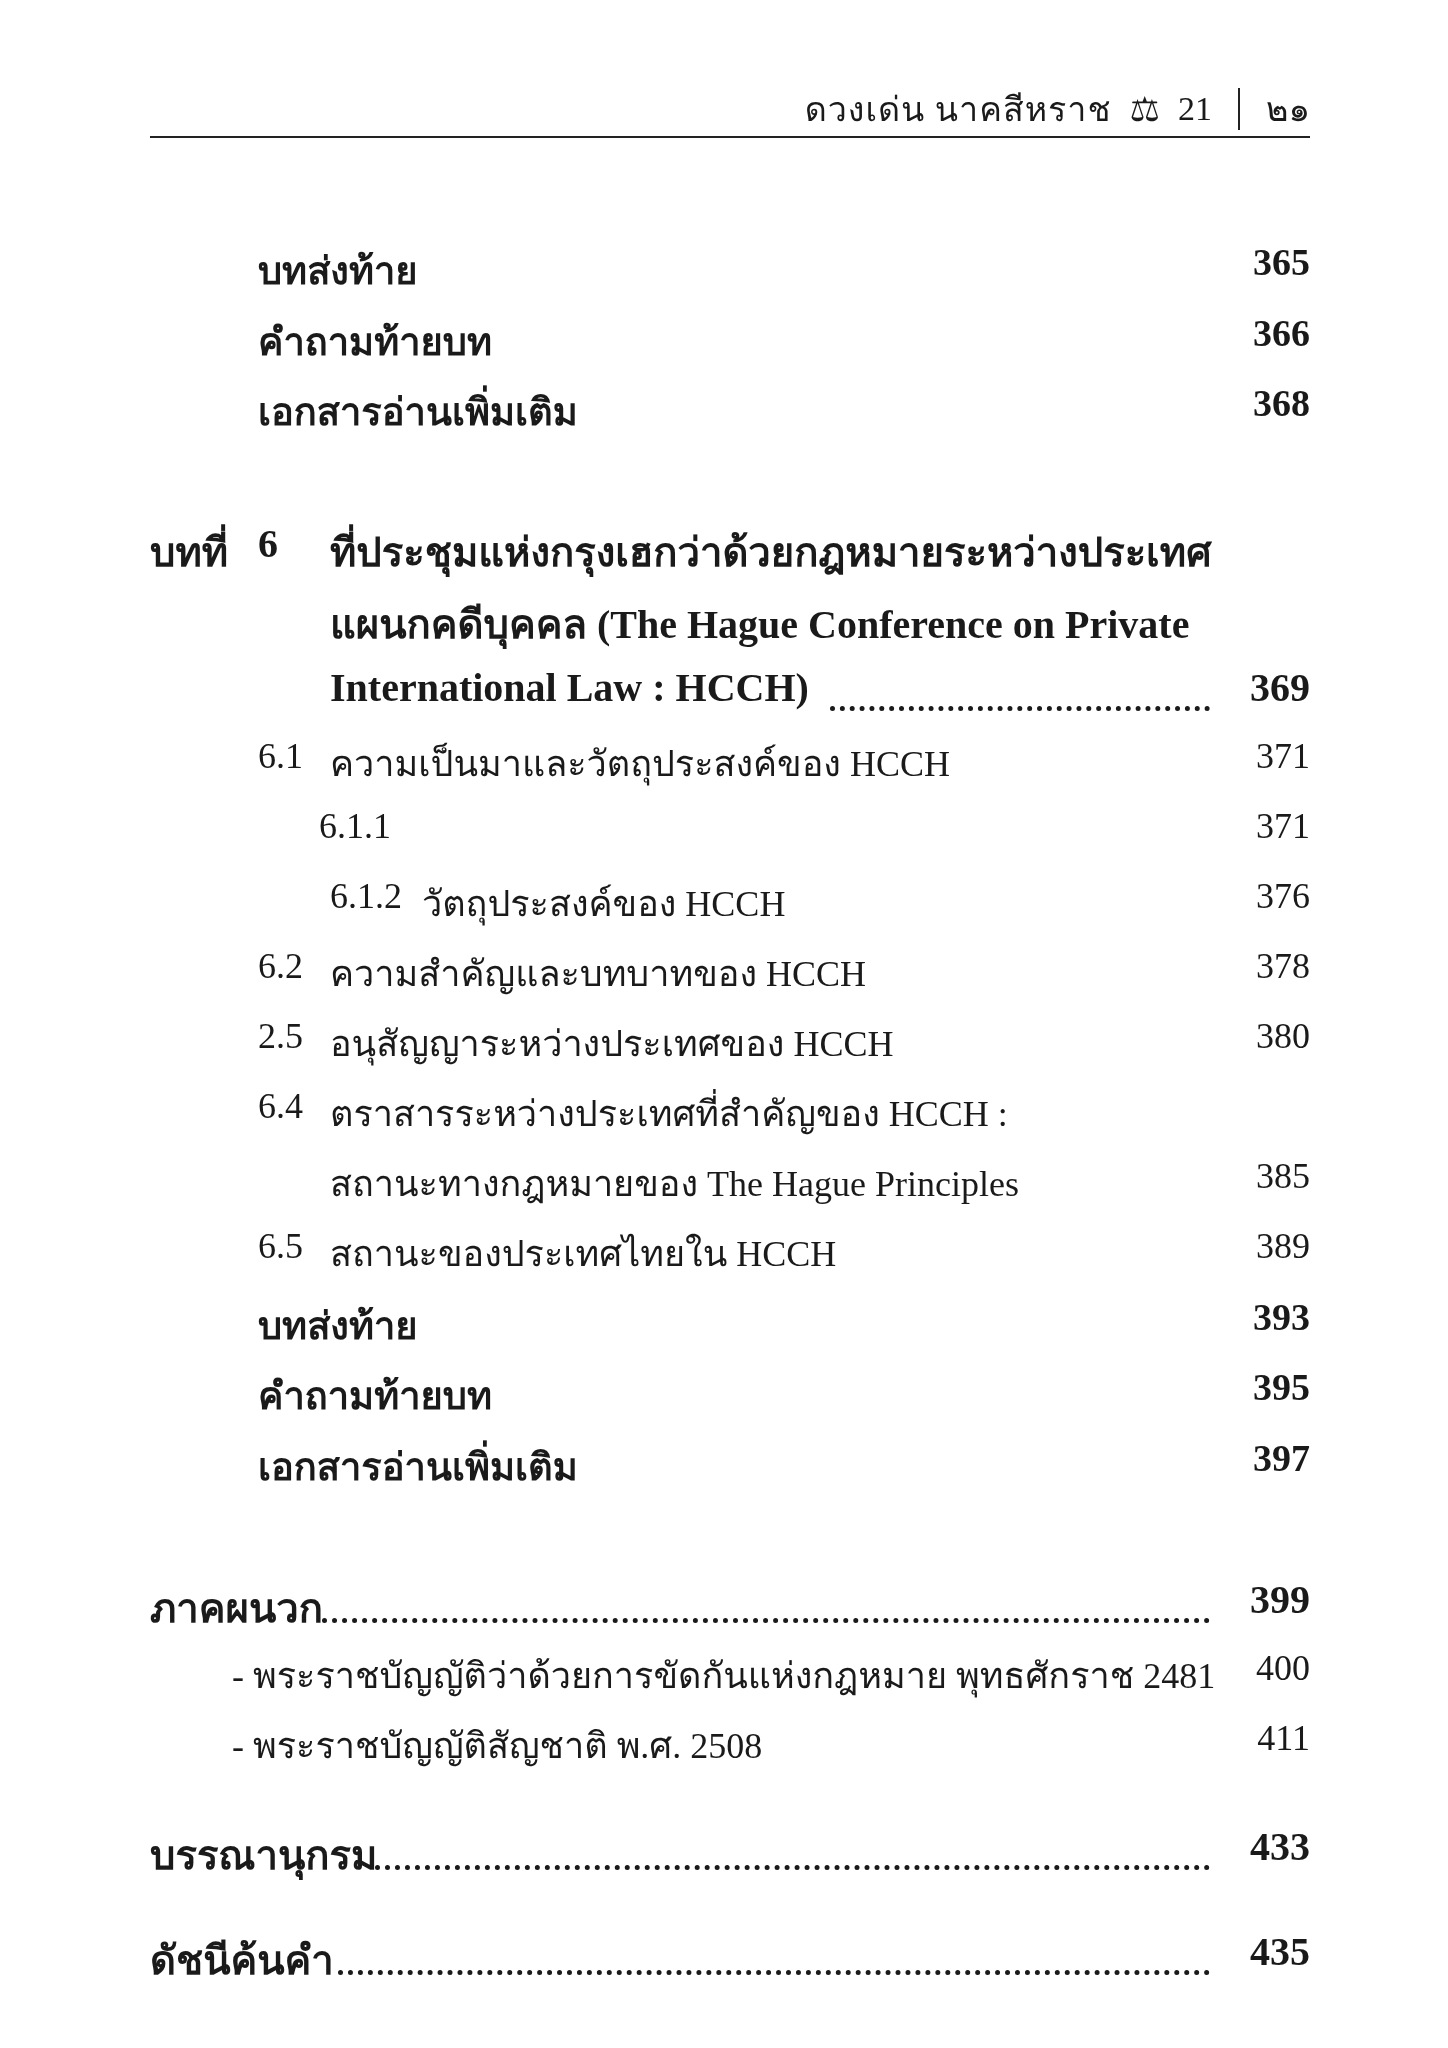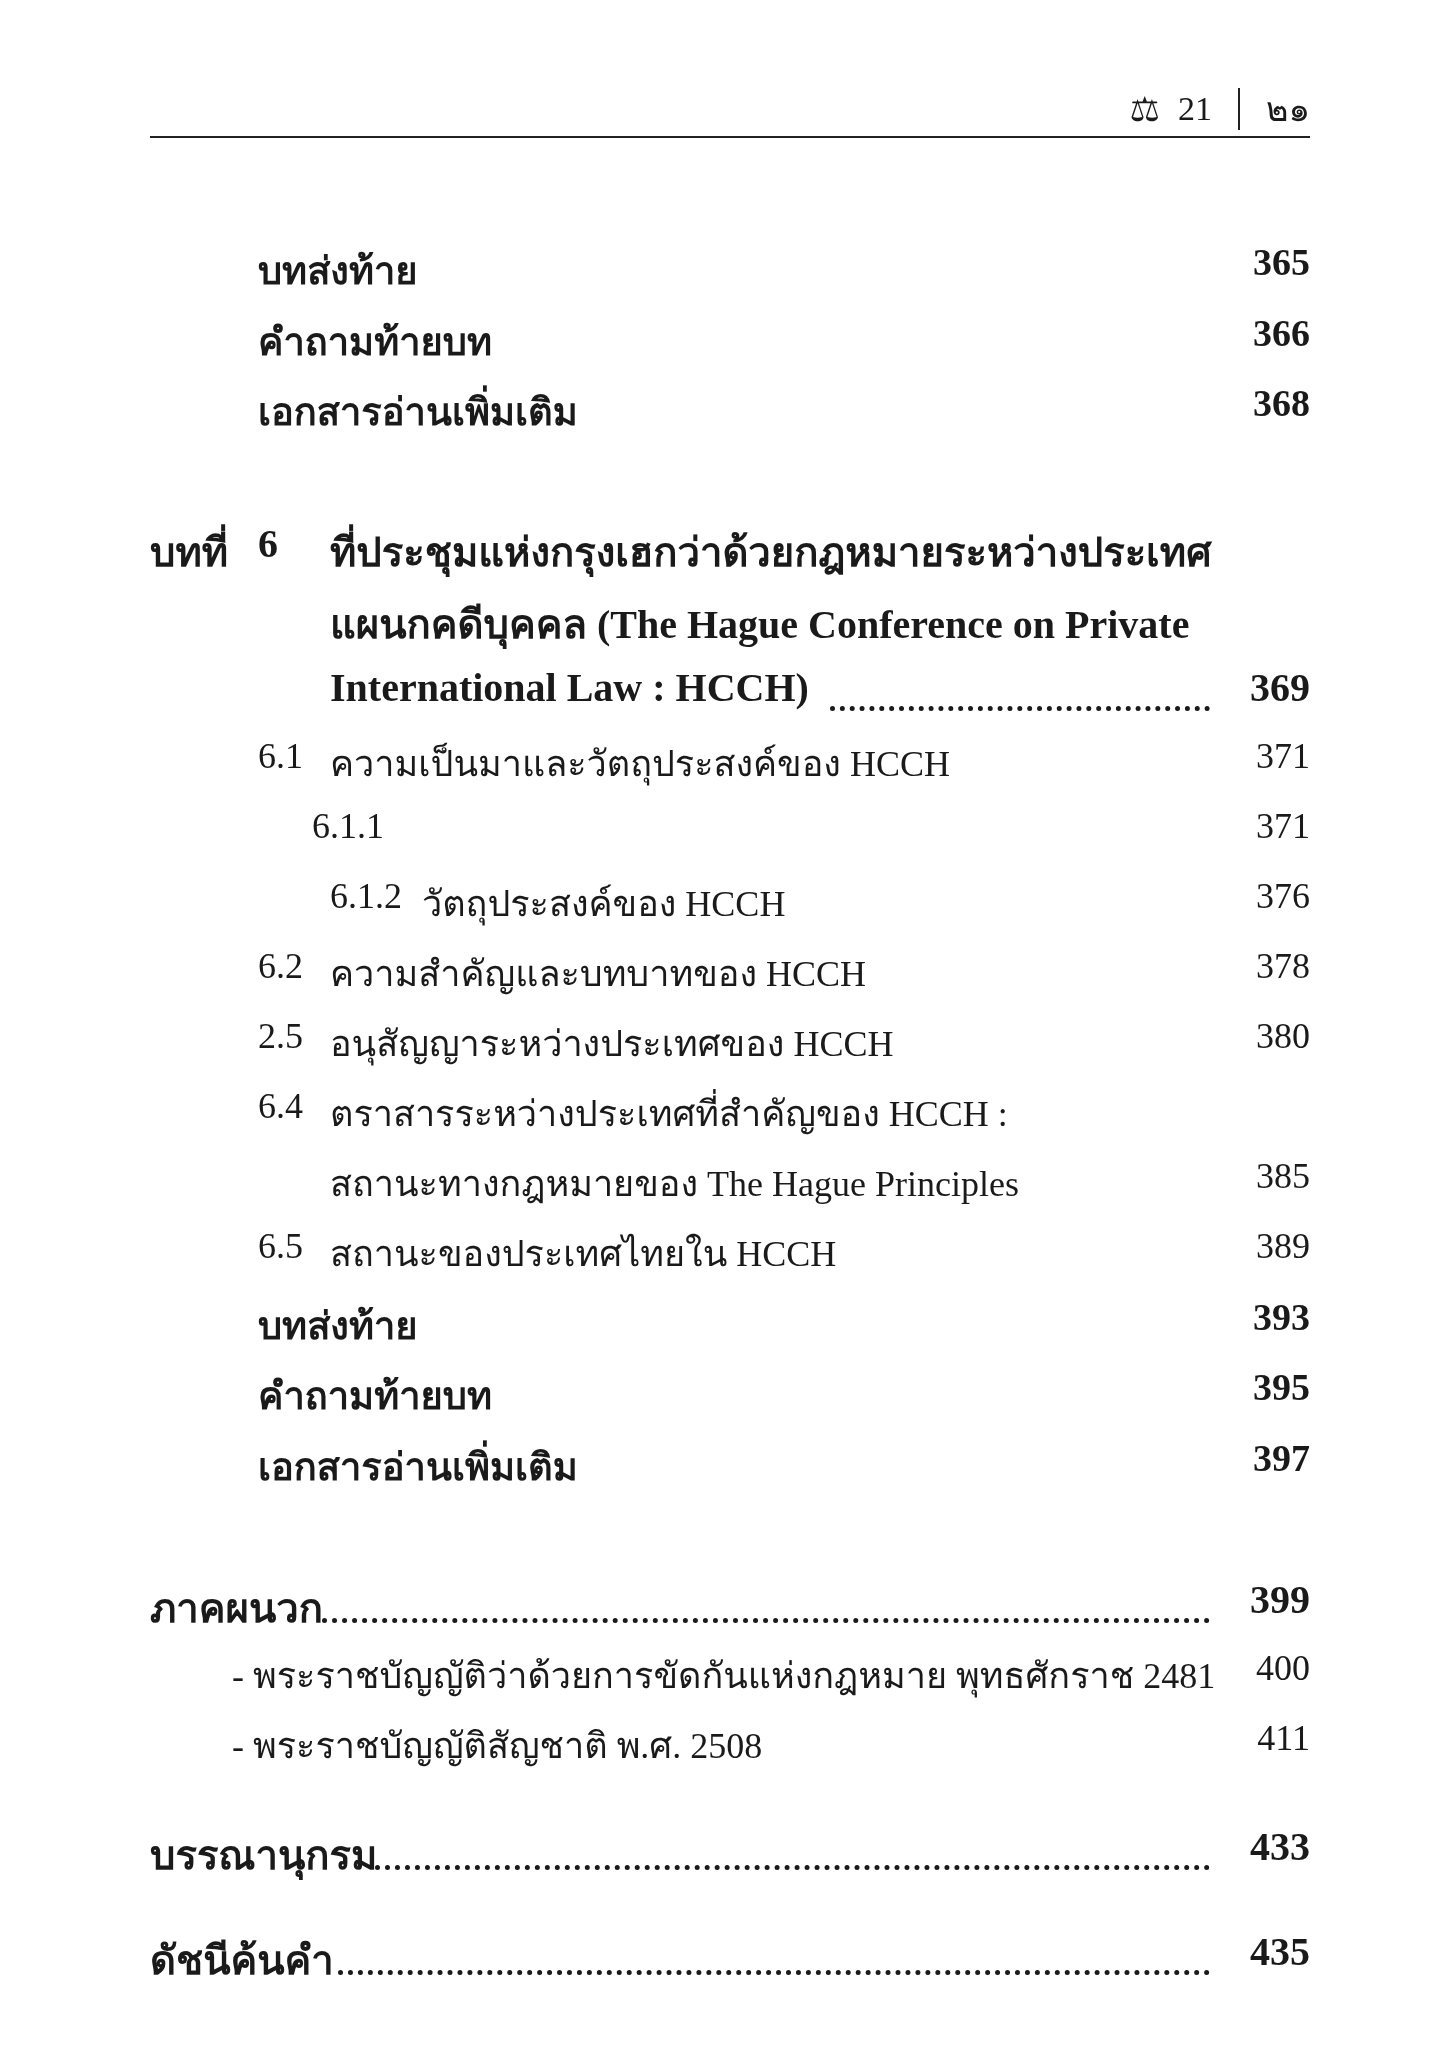--- a/index.html
+++ b/index.html
@@ -27,20 +27,21 @@
   .fs-c { font-size: 40px; }
   .leader {
     position: absolute; height: 10px; overflow: hidden;
     border-bottom: 5px dotted #1a1a1a;
   }
 </style>
 </head>
 <body>
 
 <div class="header">
+  <span class="author">ดวงเด่น  นาคสีหราช</span>
   <span class="scale">⚖</span>
   <span>21</span>
   <span class="sep"></span>
   <span>๒๑</span>
 </div>
 <div class="rule"></div>
 
 <div class="row bold fs-b" style="top:240px">
   <span class="txt" style="left:258px">บทส่งท้าย</span>
   <span class="pg">365</span>
@@ -67,21 +68,21 @@
   <span class="leader" style="left:830px; width:380px; top:32px"></span>
   <span class="pg">369</span>
 </div>
 
 <div class="row fs-n" style="top:735px">
   <span class="txt" style="left:258px">6.1</span>
   <span class="txt" style="left:330px">ความเป็นมาและวัตถุประสงค์ของ HCCH</span>
   <span class="pg">371</span>
 </div>
 <div class="row fs-n" style="top:805px">
-  <span class="txt" style="left:312px">6.1.1</span>
+  <span class="txt" style="left:319px">6.1.1</span>
   <span class="pg">371</span>
 </div>
 <div class="row fs-n" style="top:875px">
   <span class="txt" style="left:330px">6.1.2</span>
   <span class="txt" style="left:422px">วัตถุประสงค์ของ HCCH</span>
   <span class="pg">376</span>
 </div>
 <div class="row fs-n" style="top:945px">
   <span class="txt" style="left:258px">6.2</span>
   <span class="txt" style="left:330px">ความสำคัญและบทบาทของ HCCH</span>

